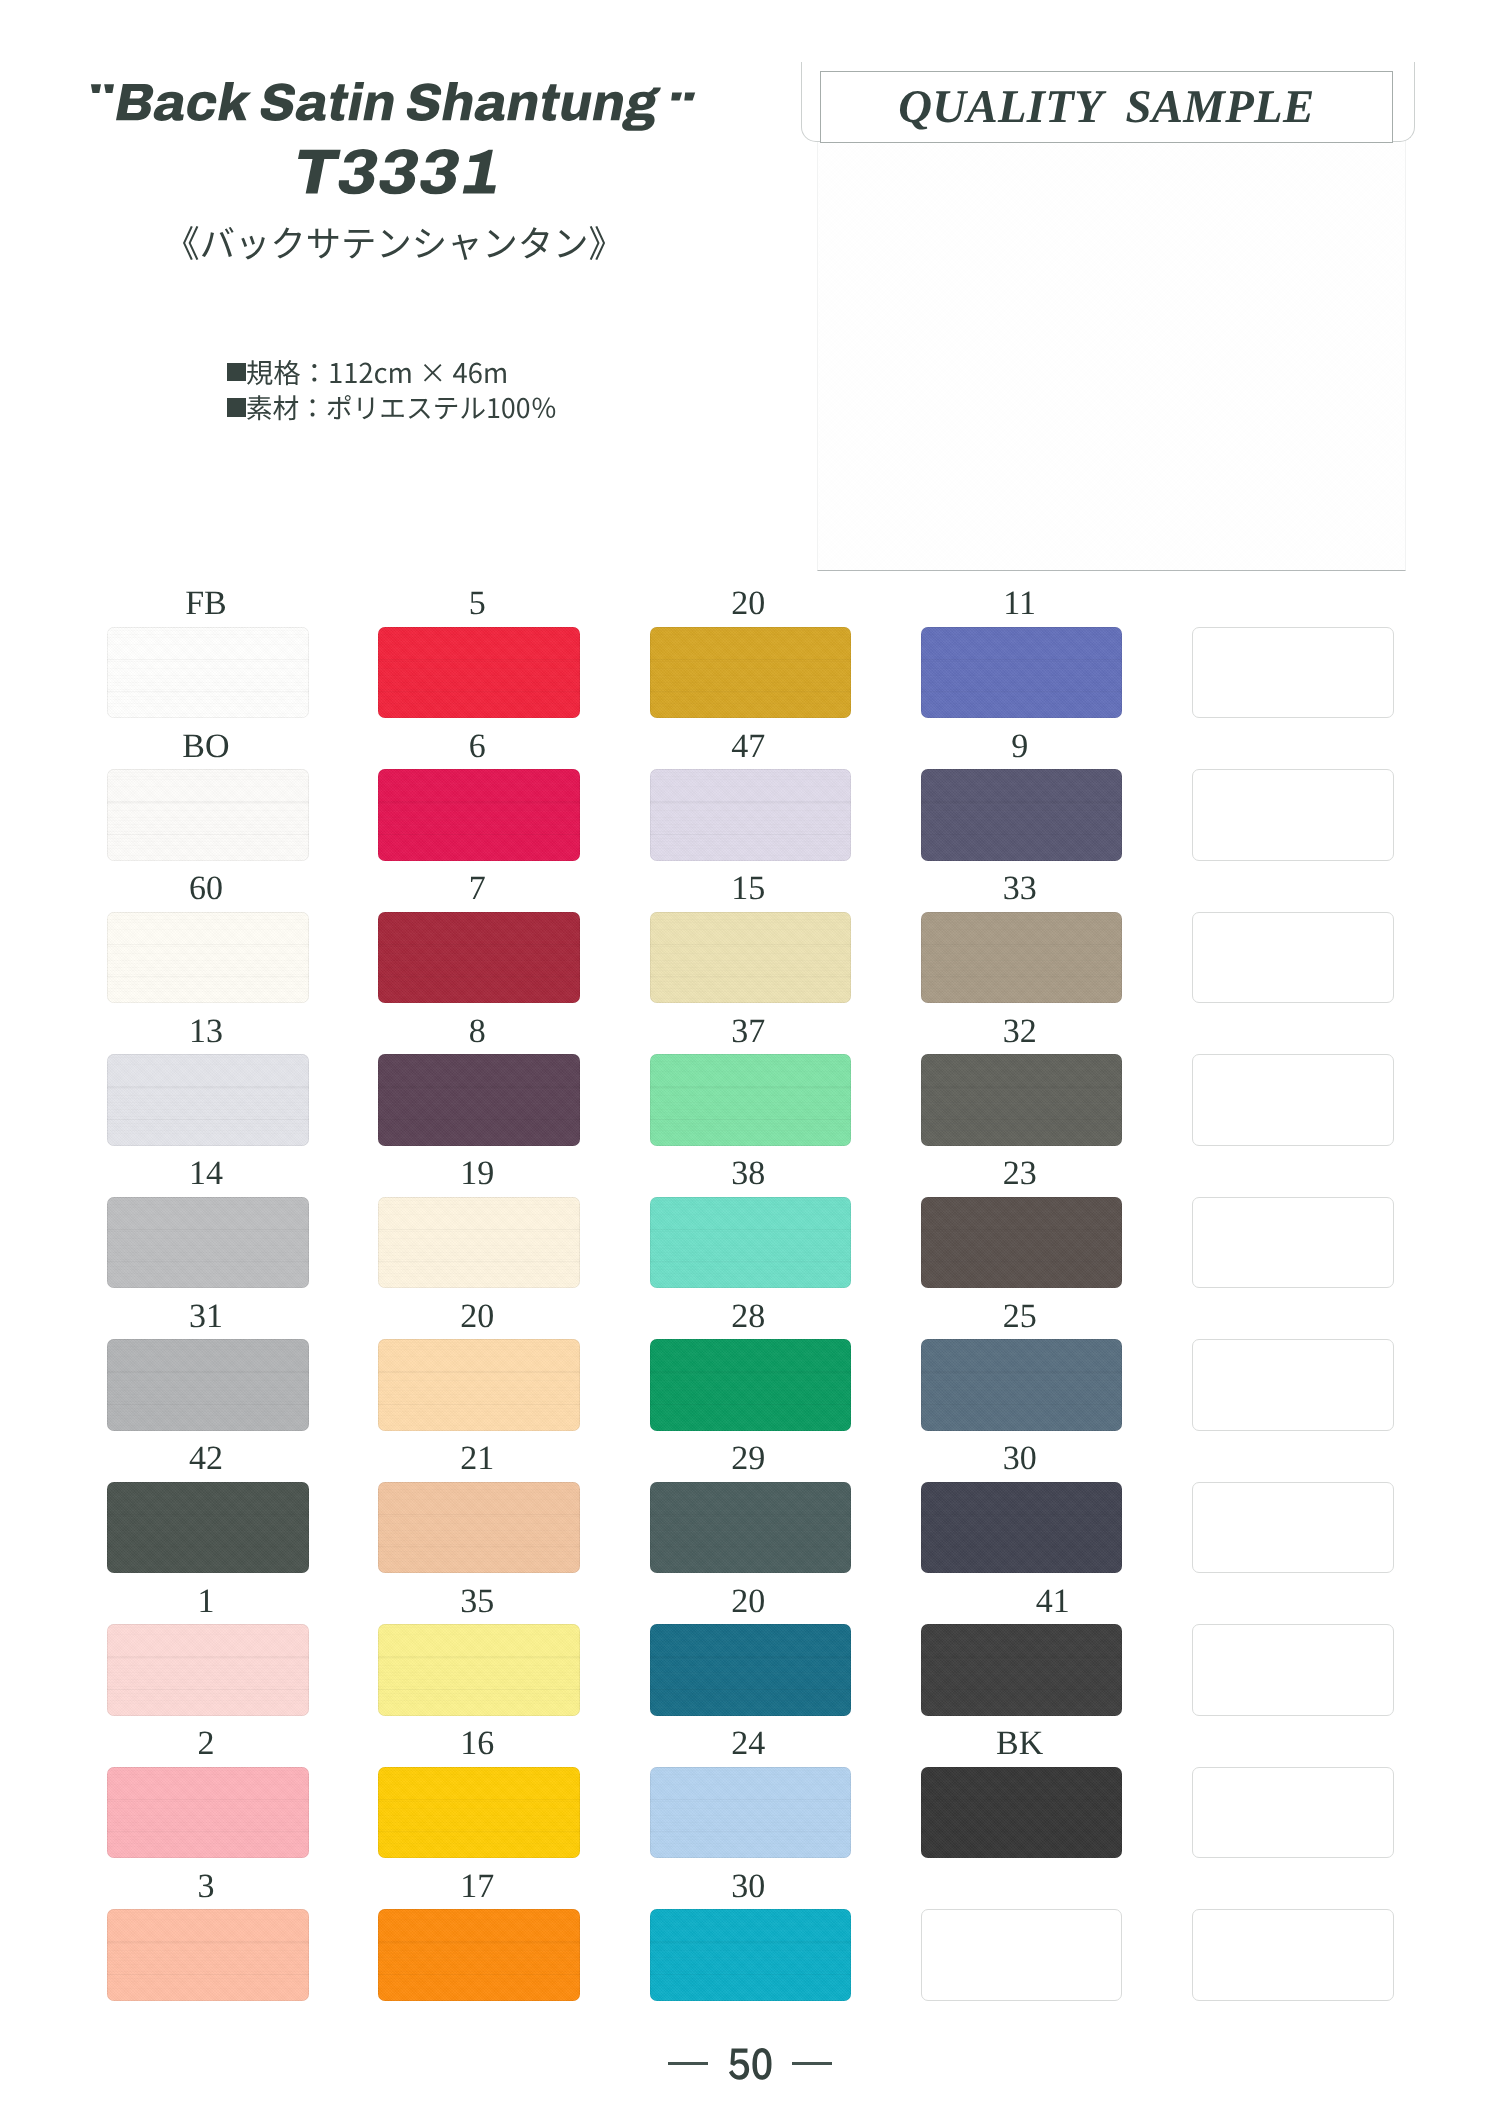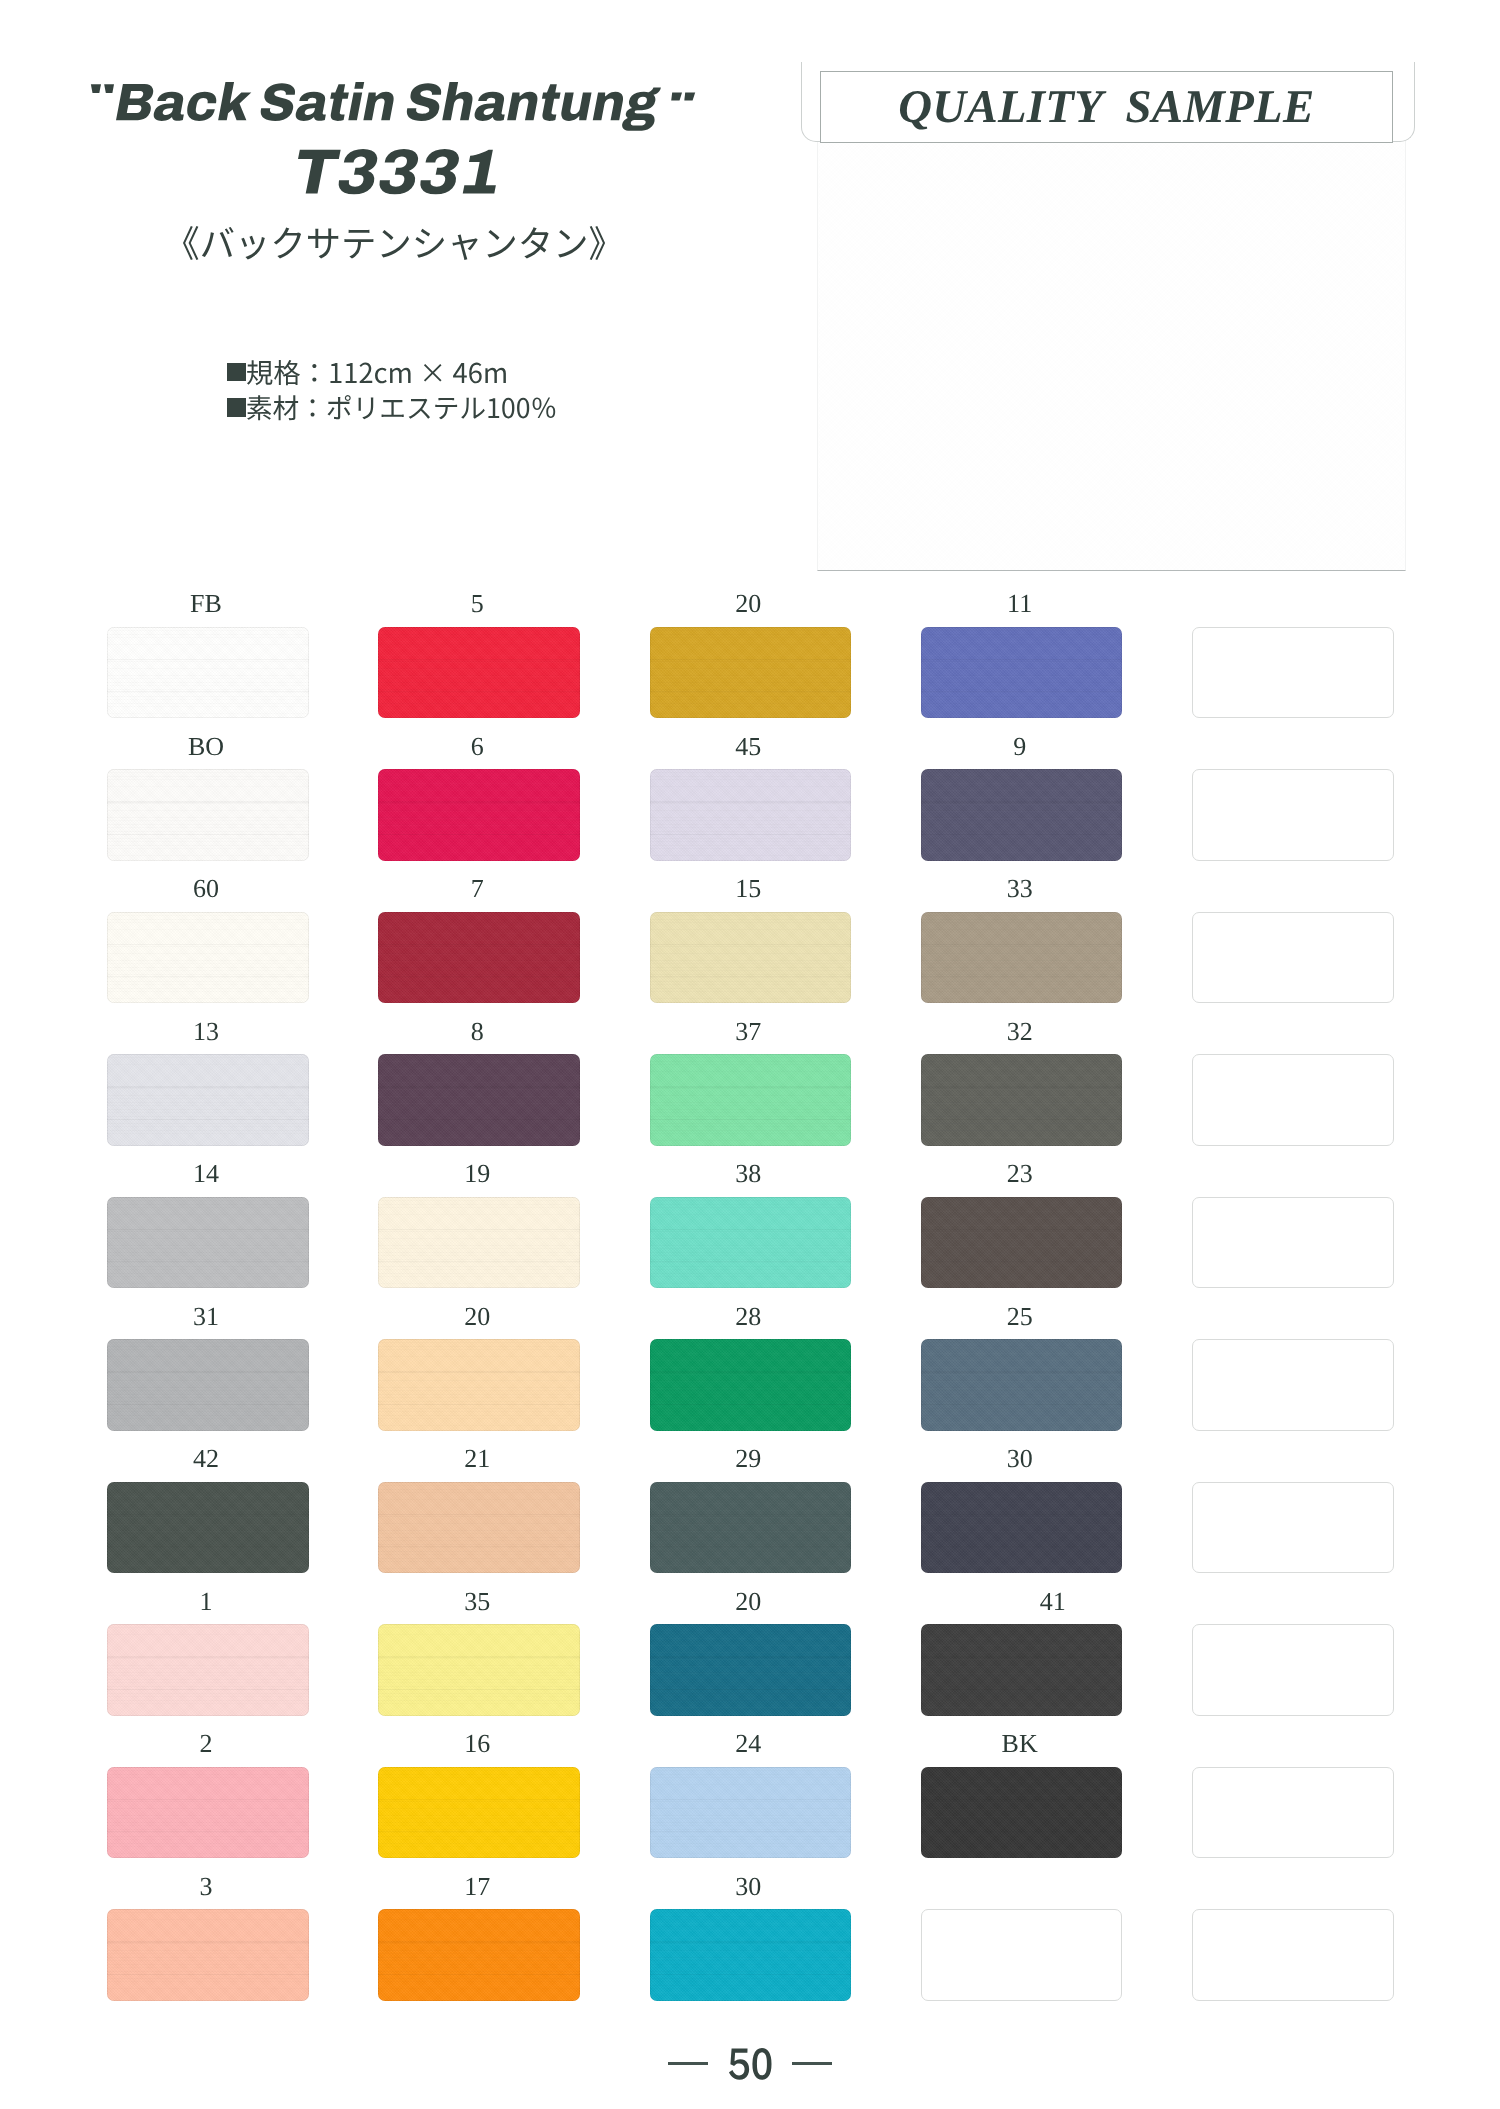--- a/index.html
+++ b/index.html
@@ -52,21 +52,21 @@
     font-weight:bold; font-style:italic;
     font-size:46.8px; letter-spacing:0.3px;
     white-space:pre;
     color:#33423f;
   }
 
   
   .sw-label {
     position:absolute; width:201.5px; text-align:center;
     font-family:"Liberation Serif", serif;
-    font-size:26px; line-height:19px; color:#2c3a36;
+    font-size:34px; line-height:19px; color:#2c3a36;
   }
   .sw { position:absolute; width:201.5px; height:91.5px; border-radius:7px; overflow:hidden; }
   .sw-fabric { box-shadow: inset 0 0 0 0.8px rgba(0,0,0,.07); }
   .sw-fabric::after {
     content:""; position:absolute; inset:0; pointer-events:none;
     background:
       repeating-linear-gradient(45deg, rgba(255,255,255,.028) 0 1px, rgba(0,0,0,.017) 1px 2px),
       repeating-linear-gradient(-45deg, rgba(255,255,255,.021) 0 1px, rgba(0,0,0,.013) 1px 2px);
   }
   .sw-fabric::before {
@@ -135,21 +135,21 @@
 <div class="sw sw-fabric" style="left:378.4px;top:626.9px;background:#f2233c"></div>
 <div class="sw-label" style="left:647.6px;top:594.0px">20</div>
 <div class="sw sw-fabric" style="left:649.6px;top:626.9px;background:#d5a625"></div>
 <div class="sw-label" style="left:918.9px;top:594.0px">11</div>
 <div class="sw sw-fabric" style="left:920.9px;top:626.9px;background:#636fba"></div>
 <div class="sw sw-blank" style="left:1192.1px;top:626.9px"></div>
 <div class="sw-label" style="left:105.2px;top:736.5px">BO</div>
 <div class="sw sw-fabric" style="left:107.2px;top:769.4px;background:#fdfcfa"></div>
 <div class="sw-label" style="left:376.4px;top:736.5px">6</div>
 <div class="sw sw-fabric" style="left:378.4px;top:769.4px;background:#e31452"></div>
-<div class="sw-label" style="left:647.6px;top:736.5px">45</div>
+<div class="sw-label" style="left:647.6px;top:736.5px">47</div>
 <div class="sw sw-fabric" style="left:649.6px;top:769.4px;background:#dfdaea"></div>
 <div class="sw-label" style="left:918.9px;top:736.5px">9</div>
 <div class="sw sw-fabric" style="left:920.9px;top:769.4px;background:#575671"></div>
 <div class="sw sw-blank" style="left:1192.1px;top:769.4px"></div>
 <div class="sw-label" style="left:105.2px;top:879.0px">60</div>
 <div class="sw sw-fabric" style="left:107.2px;top:911.9px;background:#fffdf6"></div>
 <div class="sw-label" style="left:376.4px;top:879.0px">7</div>
 <div class="sw sw-fabric" style="left:378.4px;top:911.9px;background:#a5273b"></div>
 <div class="sw-label" style="left:647.6px;top:879.0px">15</div>
 <div class="sw sw-fabric" style="left:649.6px;top:911.9px;background:#ece2b4"></div>

